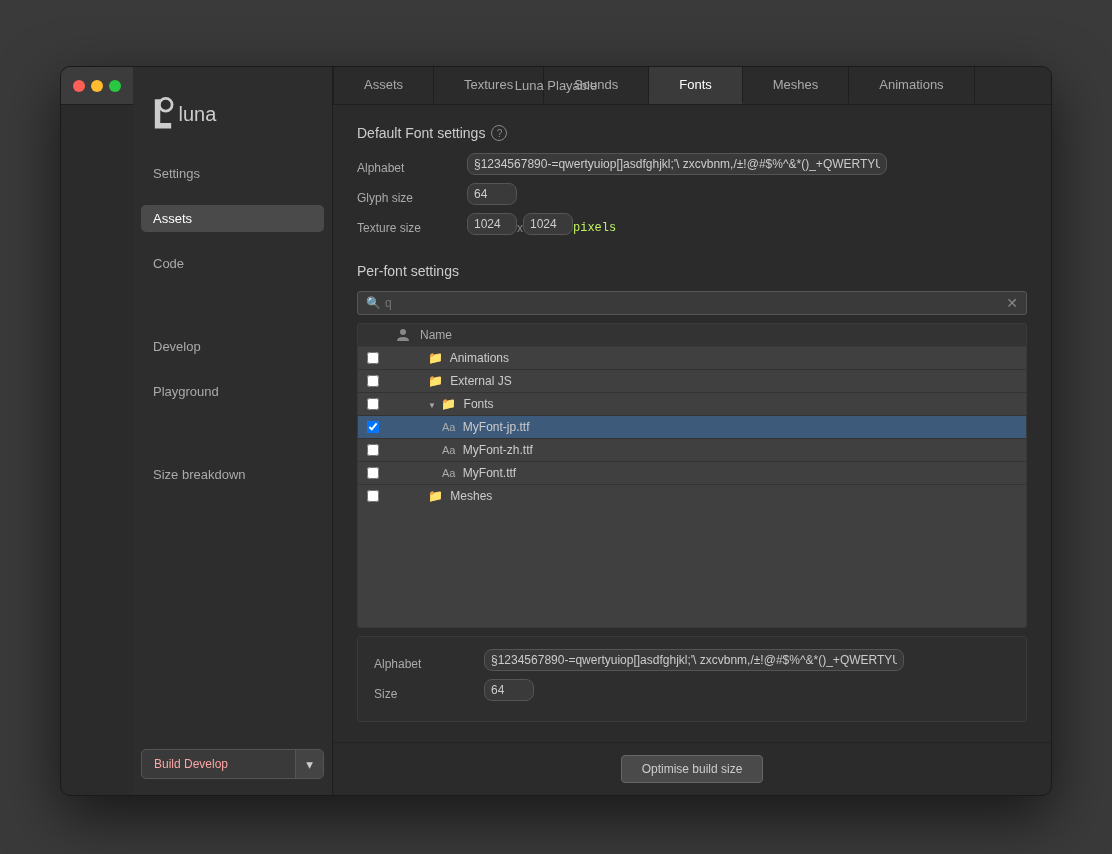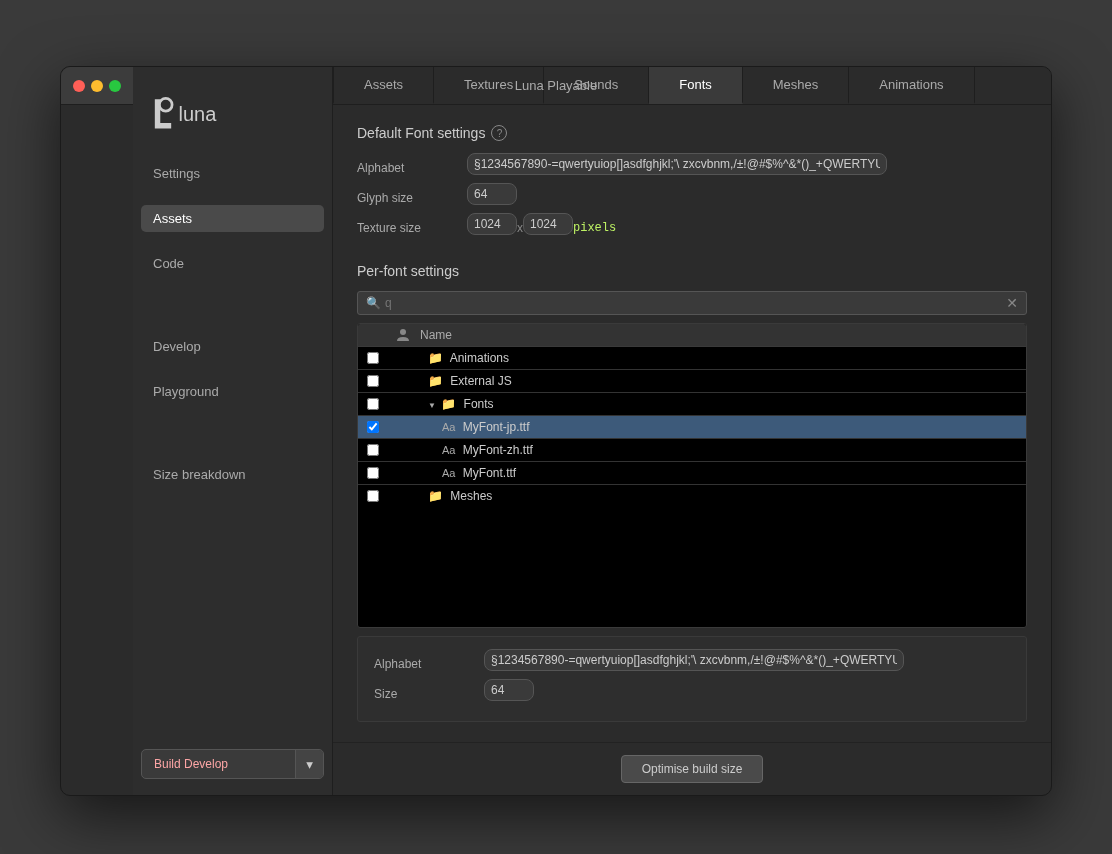--- a/index.html
+++ b/index.html
@@ -245,21 +245,21 @@
       color: #ccc;
       font-size: 12px;
     }
     .search-clear {
       color: #888;
       cursor: pointer;
       font-size: 14px;
       line-height: 1;
     }
     .tree-table {
-      background: #000000;
+      background: #404040;
       border: 1px solid #3a3a3a;
       border-radius: 3px;
       overflow: hidden;
       flex: 1;
     }
     .tree-header {
       display: flex;
       align-items: center;
       background: #333;
       border-bottom: 1px solid #3a3a3a;

